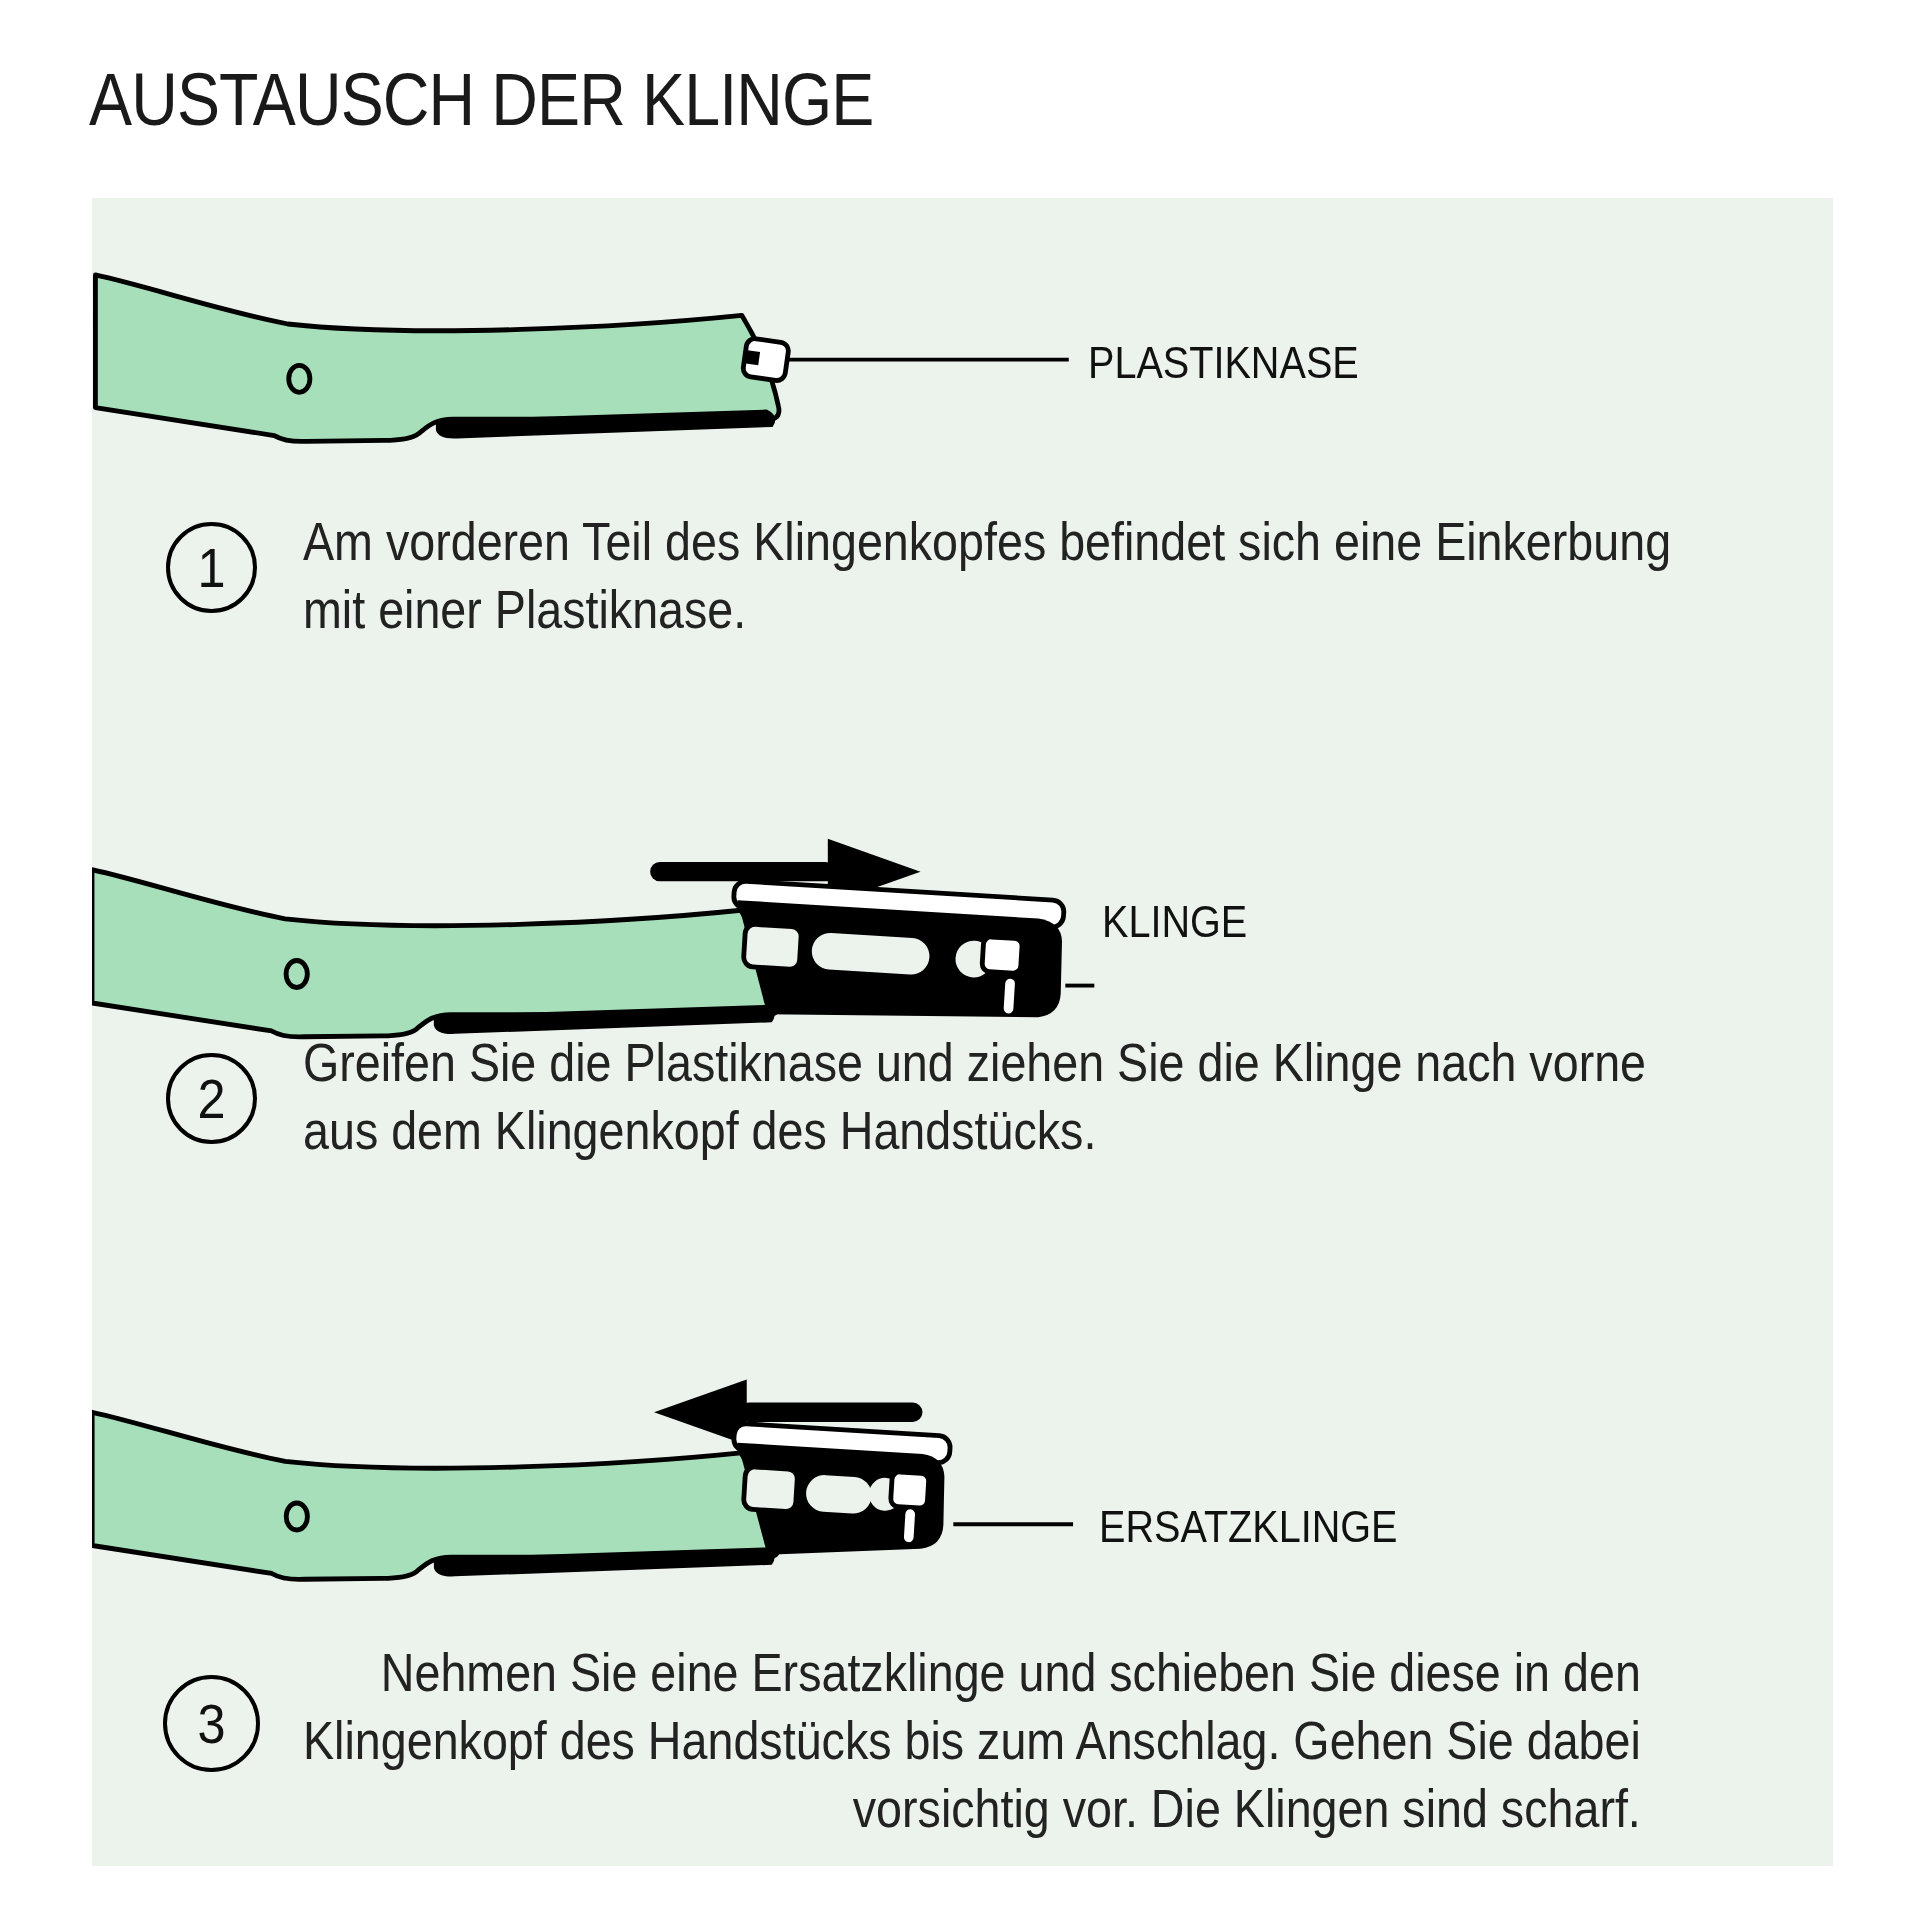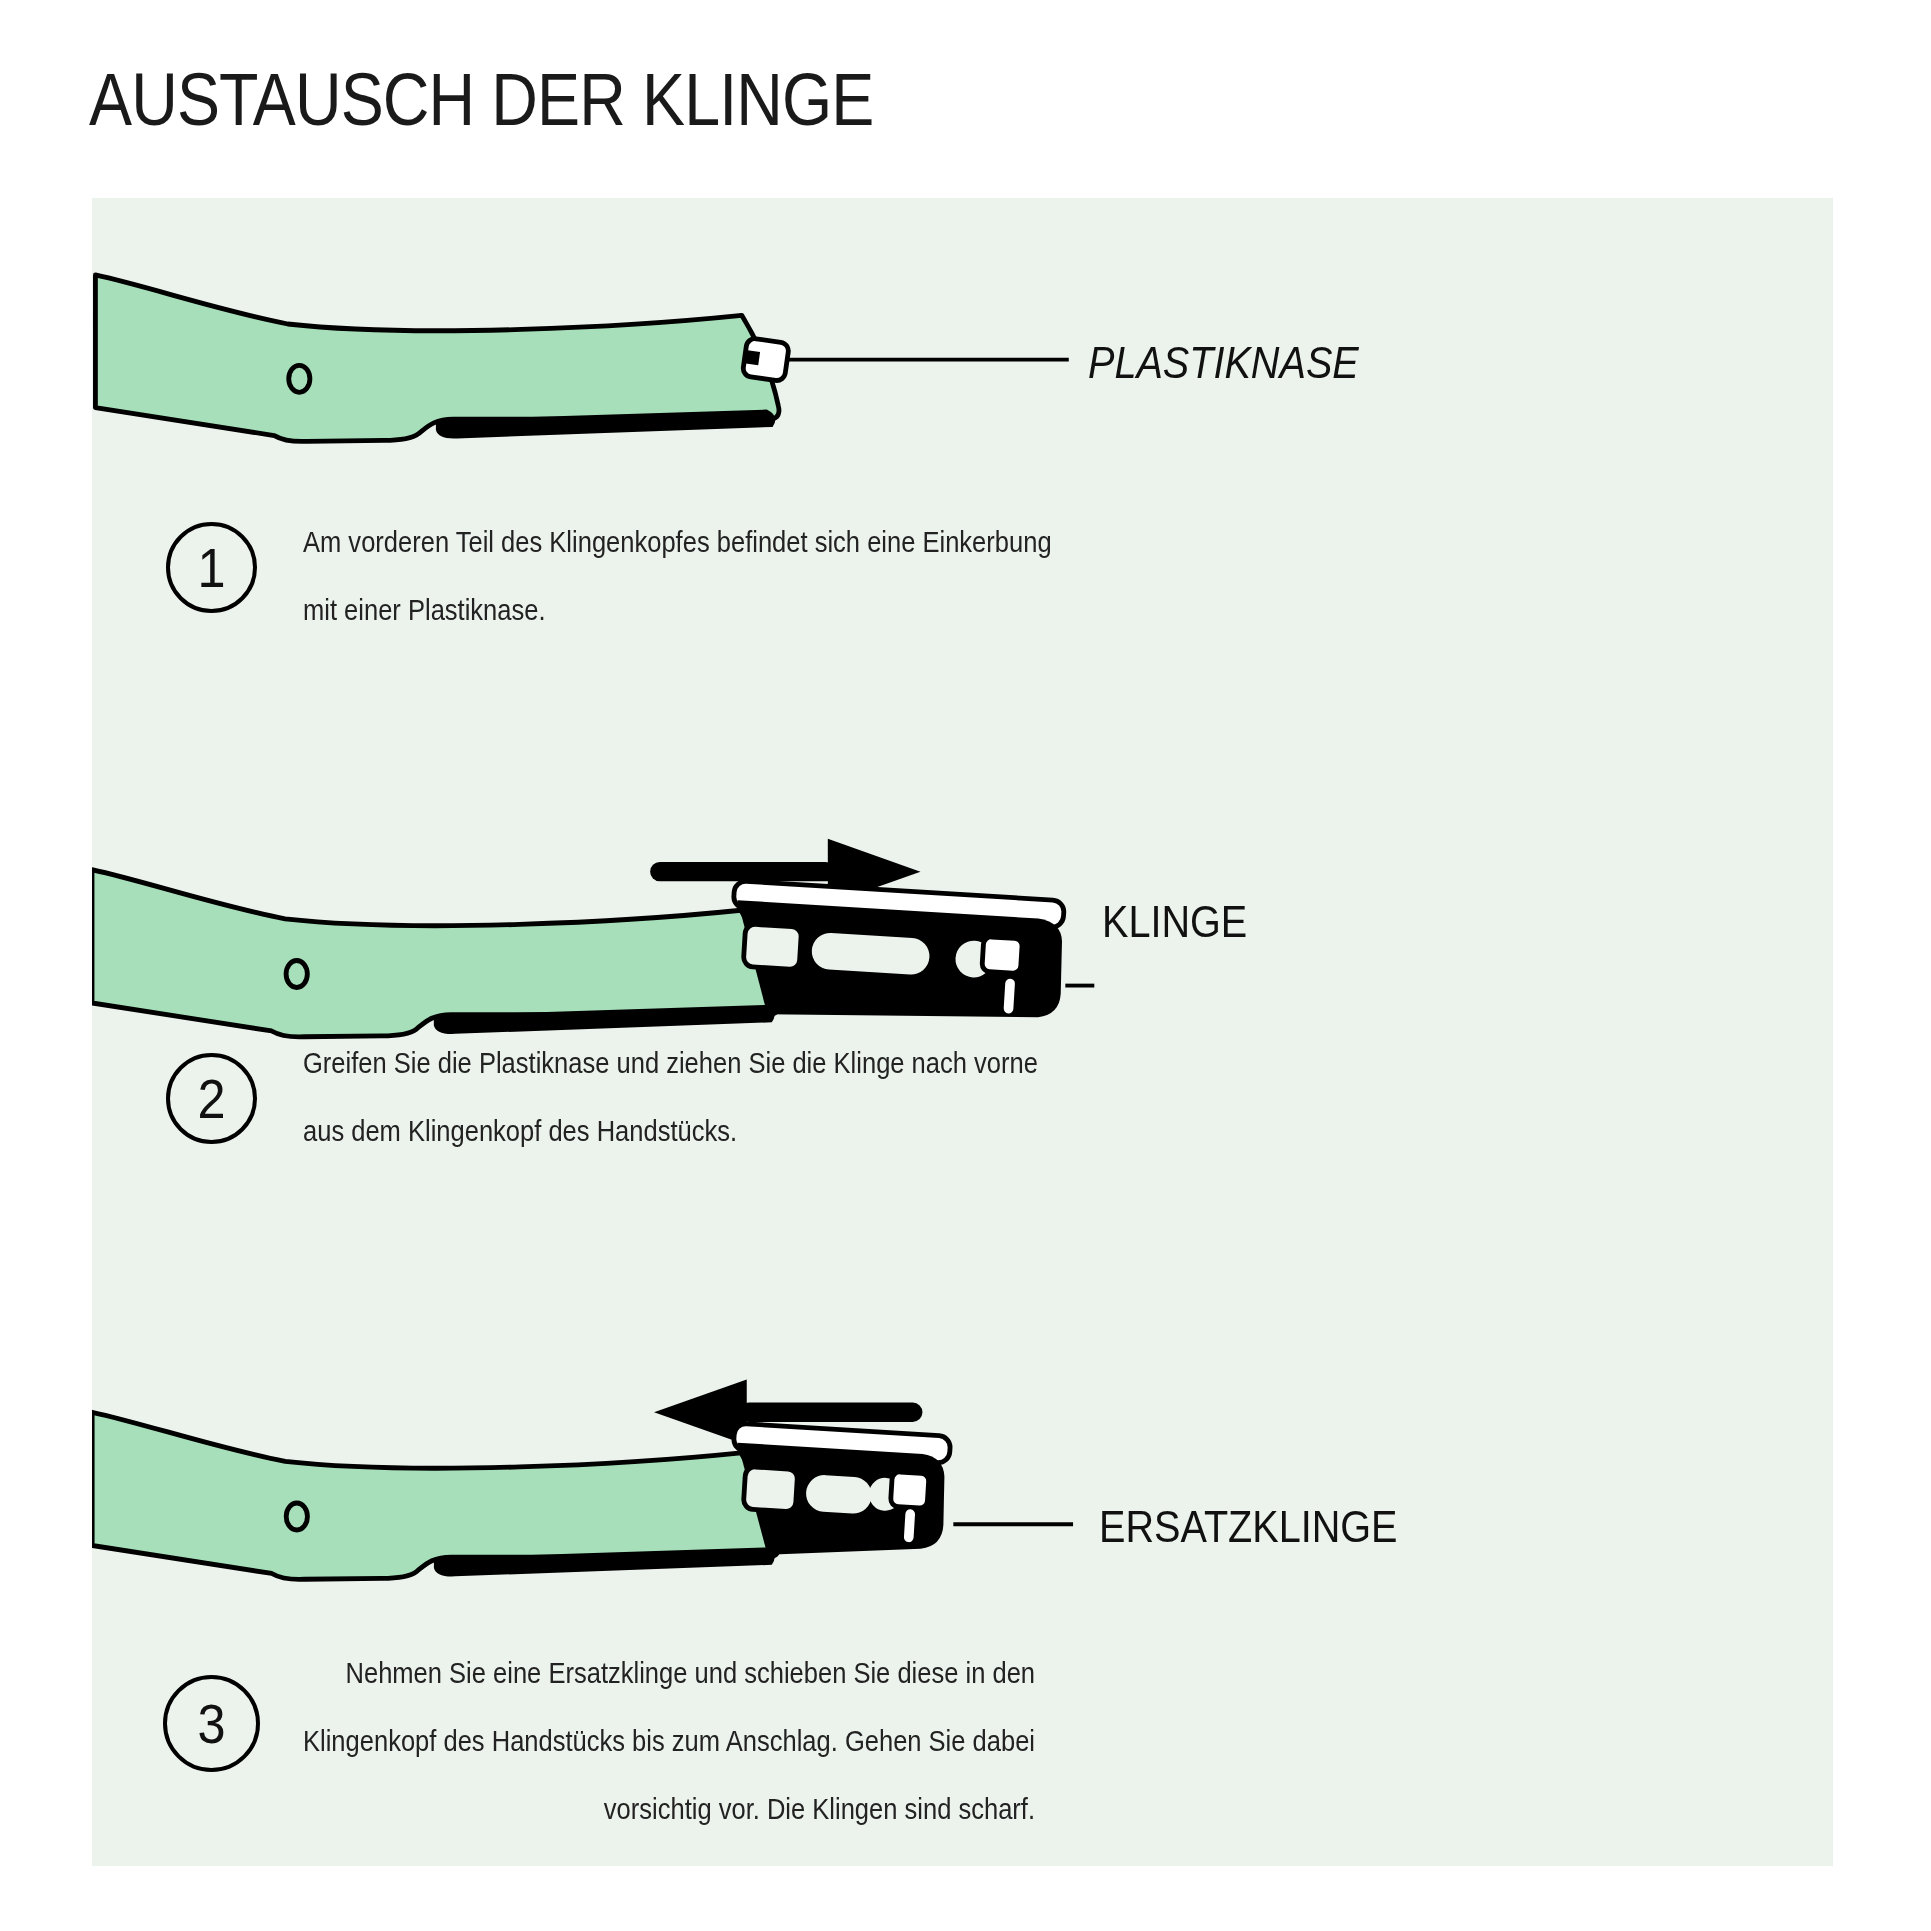--- a/index.html
+++ b/index.html
@@ -29,21 +29,21 @@
     position:absolute;font-size:44px;color:#111;font-weight:400;
   }
   .part-label .condensed{transform:scaleX(0.9);}
   .step-circle{
     position:absolute;border:4.8px solid #000;border-radius:50%;
     display:flex;align-items:center;justify-content:center;
     font-size:56px;color:#111;background:transparent;box-sizing:border-box;
   }
   .step-num{display:inline-block;transform:scaleX(0.9);}
   .step-text{
-    position:absolute;left:211px;font-size:29px;line-height:68px;color:var(--text-color,#202020);
+    position:absolute;left:211px;font-size:53px;line-height:68px;color:var(--text-color,#202020);
   }
   .step-line{transform:scaleX(0.88);transform-origin:left center;white-space:nowrap;}
 </style>
 </head>
 <body>
 
 <div class="page">
 
   <div class="title">
     <span class="condensed">AUSTAUSCH DER KLINGE</span>
@@ -53,21 +53,21 @@
     <svg class="illustration" viewBox="0 0 1803 550">
       <path class="handle-fill" d="M 0,80 C 55,92 125,116 200,131 C 335,146 555,134 672,122 Q 700,168 710,216 Q 713,228 703,230 L 372,230 C 352,230 345,238 336,245 C 328,251 312,252 300,252 L 220,253 Q 198,254 186,247 L 0,218 Z"></path>
       <path class="ink" d="M 354,231 L 698,220 Q 712,227 704,238 L 376,250 Q 356,251 354,241 Z"></path>
       <ellipse cx="212" cy="188" rx="11" ry="14" fill="none" stroke="#000" stroke-width="5"></ellipse>
       <g transform="translate(697,168) rotate(8)">
         <rect class="white-part" x="-22" y="-20" width="44" height="40" rx="9"></rect>
         <rect class="ink" x="-22" y="-7" width="15" height="14"></rect>
       </g>
       <line class="leader" x1="719" y1="168" x2="1012" y2="168"></line>
     </svg>
-    <div class="part-label" style="left:996px;top:140px;font-style:italic;">
+    <div class="part-label" style="left:996px;top:140px;">
       <span class="condensed">PLASTIKNASE</span>
     </div>
     <div class="step-circle" style="left:74px;top:324px;width:91px;height:91px;">
       <span class="step-num">1</span>
     </div>
     <div class="step-text" style="top:310px;">
       <div class="step-line">Am vorderen Teil des Klingenkopfes befindet sich eine Einkerbung</div>
       <div class="step-line">mit einer Plastiknase.</div>
     </div>
   </div>

